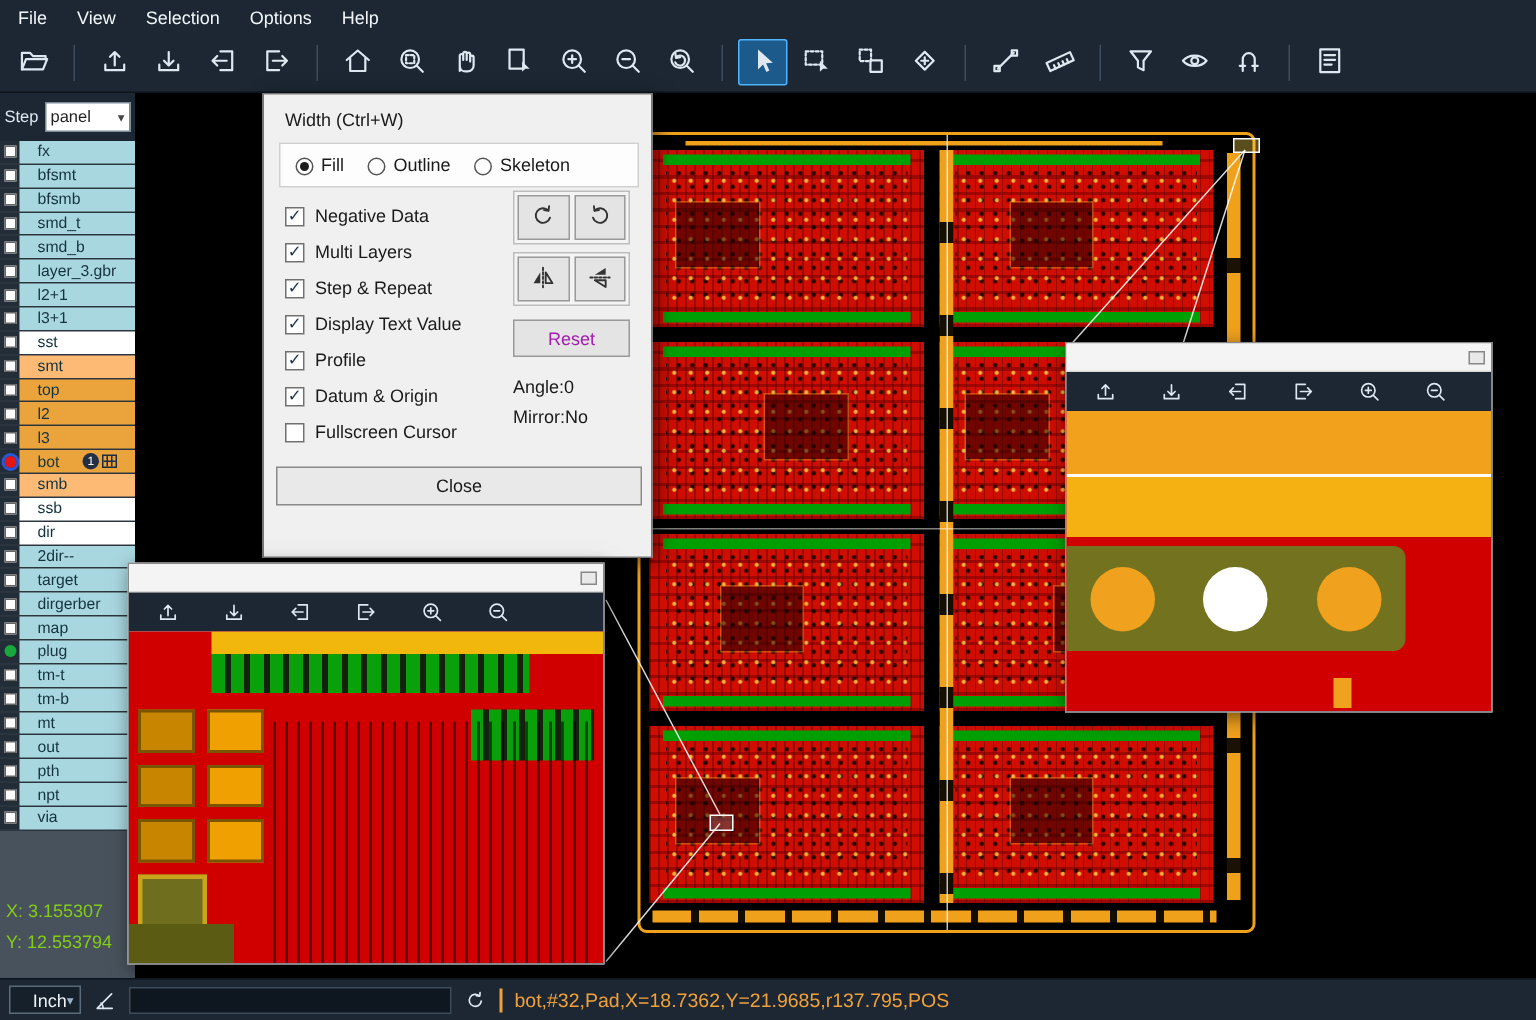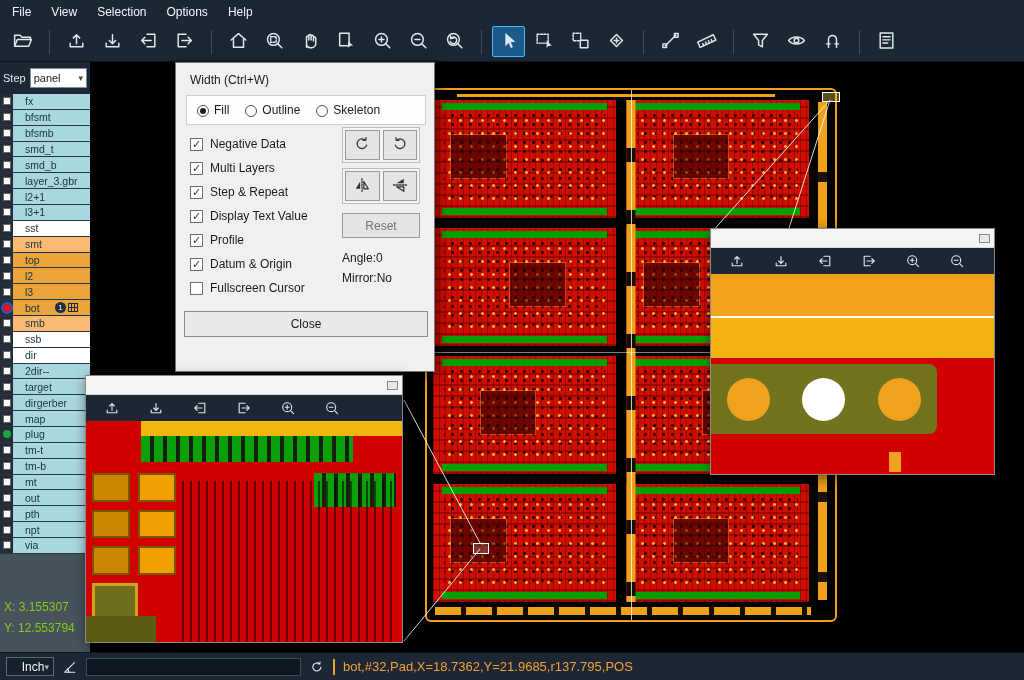--- a/index.html
+++ b/index.html
@@ -97,21 +97,21 @@
   .rdot.sel::after{content:"";width:6px;height:6px;border-radius:50%;background:#1d1d1d}
   .chk-col{position:absolute;left:14px;top:74px;display:flex;flex-direction:column;gap:10px}
   .chk-row{display:flex;align-items:center;gap:7px;height:14px}
   .cb{width:13px;height:13px;background:#fff;border:1px solid #707070;display:grid;place-items:center;
     font-size:11px;color:#17344a;line-height:1}
   .pairs{position:absolute;left:166px;top:64px;width:78px;display:flex;flex-direction:column;gap:5px}
   .pair{border:1px solid #bdbdbd;background:#f4f4f4;padding:2px;display:grid;grid-template-columns:1fr 1fr;gap:3px}
   .sq-btn{height:30px;background:#e4e4e4;border:1px solid #9a9a9a;display:grid;place-items:center;color:#333;padding:0}
   .sq-btn svg{width:18px;height:18px}
   .reset-btn{position:absolute;left:166px;top:150px;width:78px;height:25px;background:#e4e4e4;
-    border:1px solid #9a9a9a;font-size:12px;color:#737373}
+    border:1px solid #9a9a9a;font-size:12px;color:#a21caf}
   .angle{position:absolute;left:166px;top:188px}
   .mirror{position:absolute;left:166px;top:208px}
   .close-btn{position:absolute;left:8px;bottom:10px;width:244px;height:26px;background:#e9e9e9;
     border:1px solid #8a8a8a;font-size:12px;color:#1a1a1a}
 
   
   .magwin{position:absolute;background:#fff;border:1px solid #888;box-shadow:2px 3px 12px rgba(0,0,0,.55);
     z-index:25;display:flex;flex-direction:column}
   .magL{left:85px;top:375px;width:318px;height:268px}
   .magR{left:710px;top:228px;width:285px;height:247px}

